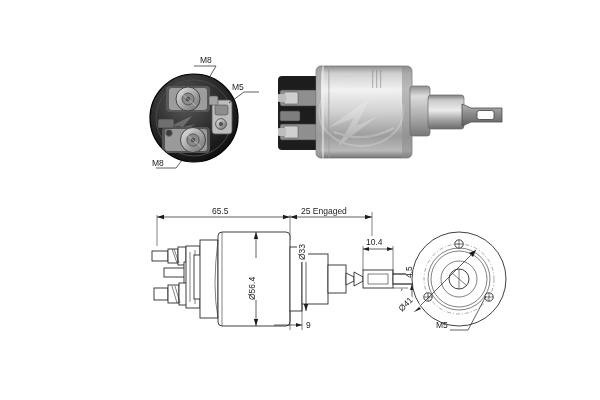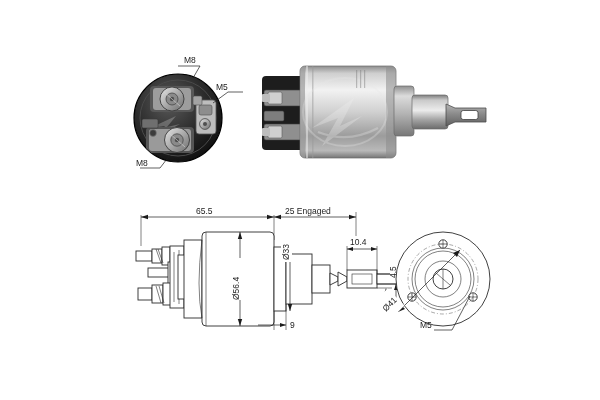--- a/index.html
+++ b/index.html
@@ -4,21 +4,21 @@
 <title>Solenoid Product Sheet</title>
 <style>
   html,body{margin:0;padding:0;}
   body{
     width:600px;height:400px;
     background:#ffffff;
     font-family:"Liberation Sans", sans-serif;
     overflow:hidden;
     position:relative;
   }
-  #sheet{position:relative;width:480px;height:400px;}
+  #sheet{position:relative;width:480px;height:400px;margin-left:16px;}
   .layer{position:absolute;left:0;top:0;width:600px;height:400px;}
   svg{display:block;}
   text{font-family:"Liberation Sans", sans-serif;fill:#1c1c1c;}
   .dimtxt{font-size:8.5px;}
   .calltxt{font-size:8.5px;}
   .dimline{stroke:#1c1c1c;stroke-width:0.7;fill:none;}
   .extline{stroke:#1c1c1c;stroke-width:0.55;fill:none;}
   .outline{stroke:#2b2b2b;stroke-width:0.9;fill:#ffffff;}
   .thin{stroke:#2b2b2b;stroke-width:0.6;fill:none;}
   .fillw{fill:#ffffff;}

